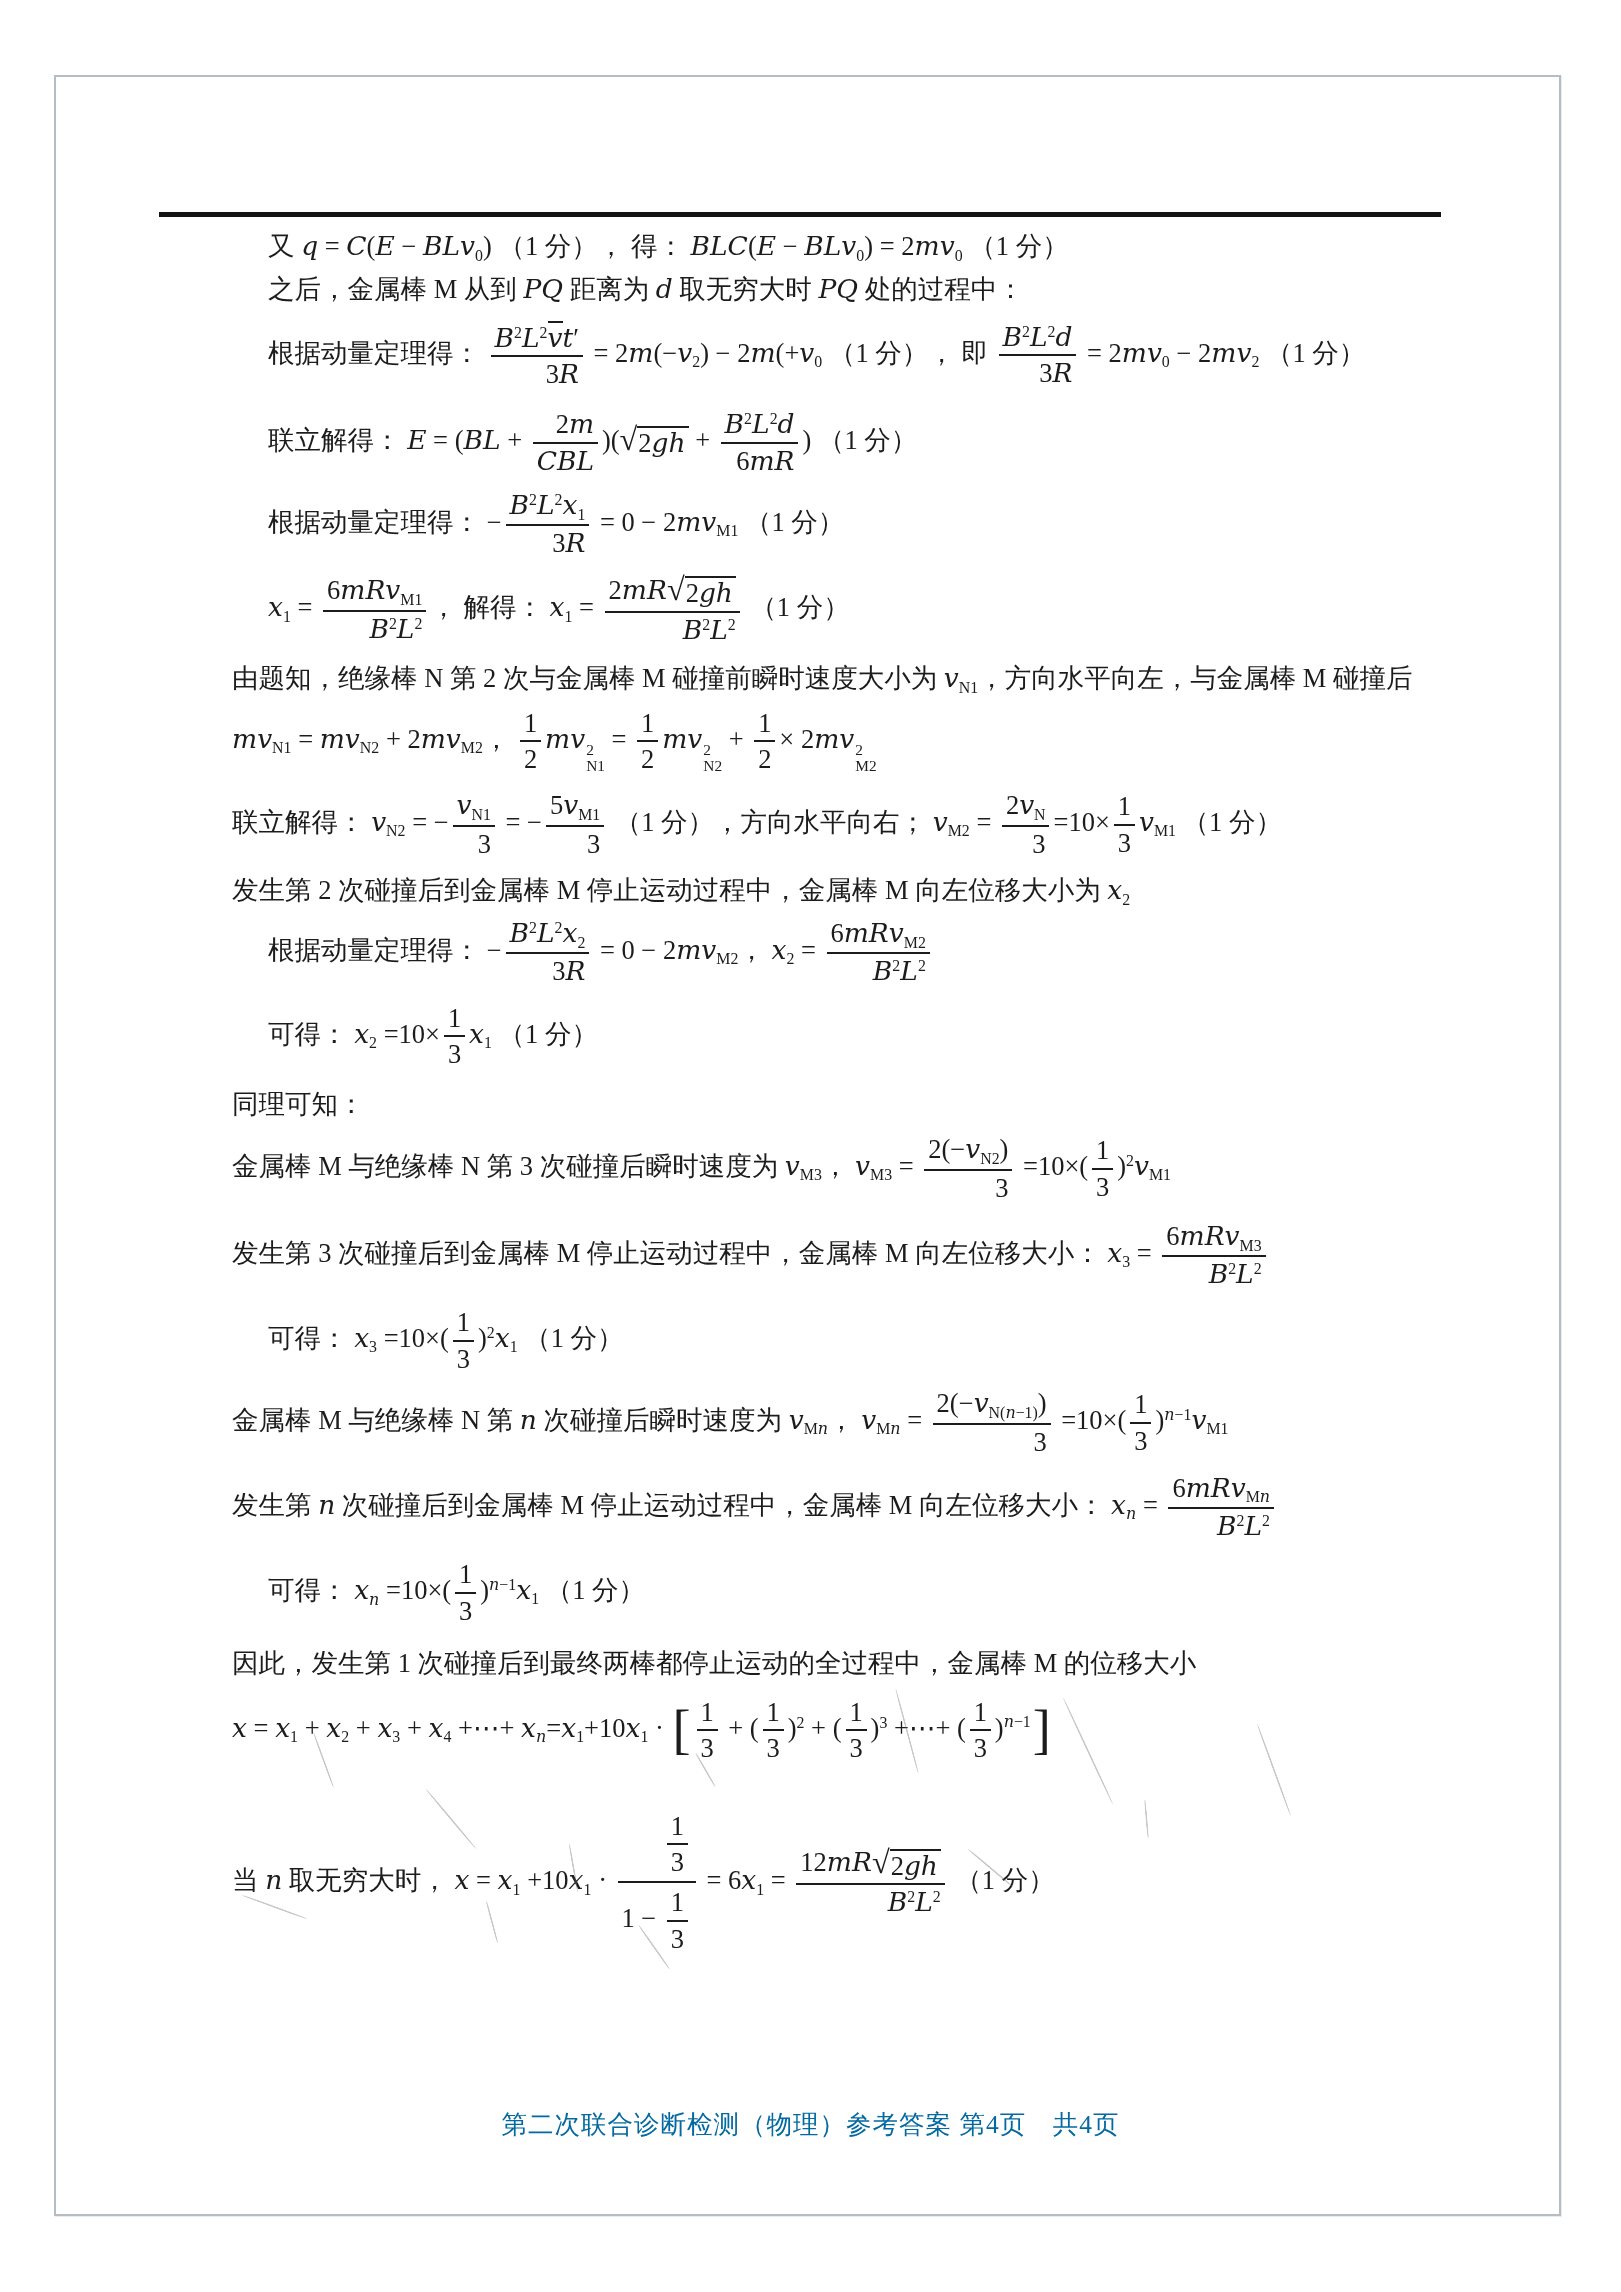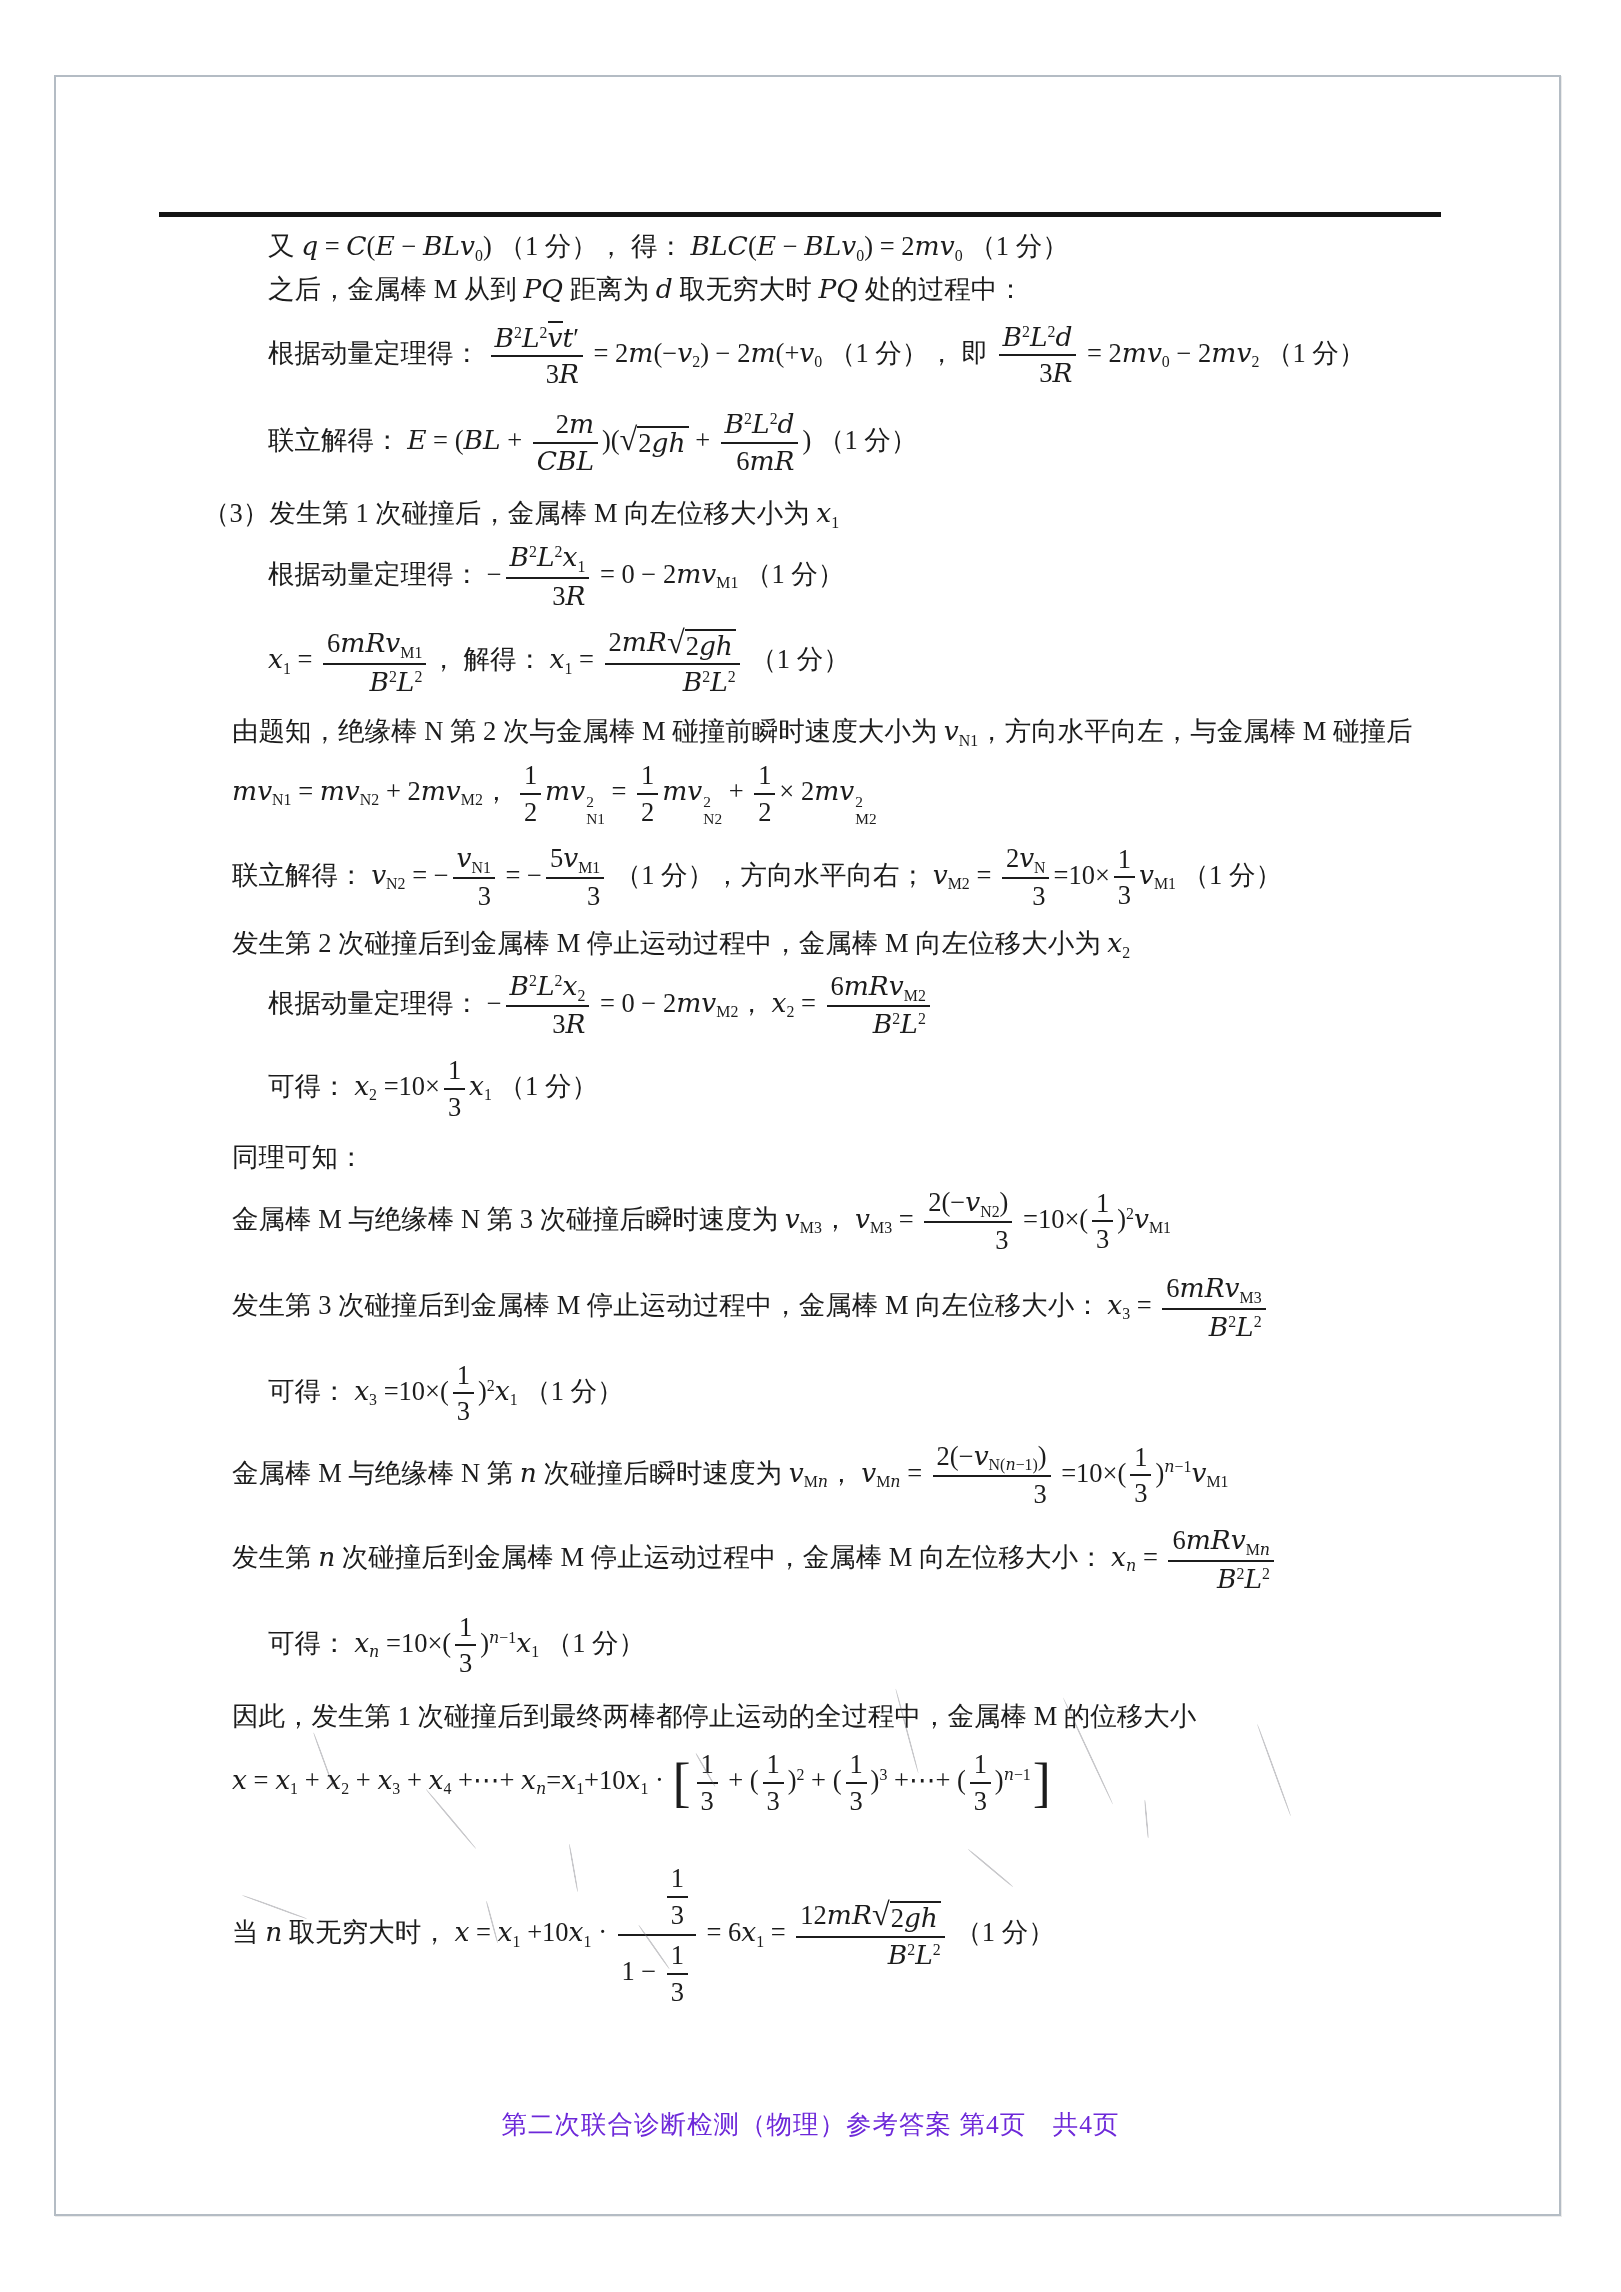--- a/index.html
+++ b/index.html
@@ -43,42 +43,41 @@
   .fr{display:inline-block;vertical-align:middle;text-align:right;padding:0 2px;margin:2px 2px;}
   .fr .nu{display:block;border-bottom:2px solid currentColor;padding:0 3.9px 2px;line-height:1.15;}
   .fr .de{display:block;padding:2px 3.9px 0;line-height:1.15;}
   .sq{display:inline-flex;align-items:flex-start;vertical-align:middle;}
   .sq .rad{font-size:1.22em;line-height:1;transform:translateY(-2.9px);font-style:normal;}
   .sq .in{border-top:2px solid currentColor;padding:0 2.9px 0 1px;line-height:1.15;}
   .ov{display:inline-block;border-top:2px solid currentColor;line-height:1.02;padding-top:1px;}
   .big{font-size:2.05em;vertical-align:middle;line-height:0;font-weight:400;padding:0 2px;}
   .footer{
     position:absolute;left:0;top:2107px;width:100%;text-align:center;
-    font-size:25.5px;color:#6d28d9;letter-spacing:1px;
+    font-size:25.5px;color:#0369a1;letter-spacing:1px;
   }
   .smudge{
     position:absolute;height:0;border-top:2px solid rgba(110,110,118,.38);
     border-radius:50%;
   }
 </style>
 </head>
 <body>
 
 <div class="page-frame"></div>
 <div class="top-rule"></div>
 
 <div class="content">
     <div class="line ind-form" style="margin-top: 0px;"><span class="rm">又 </span><span class="it">q</span><span class="rm"> = </span><span class="it">C</span><span class="rm">(</span><span class="it">E</span><span class="rm"> − </span><span class="it">BLv</span><sub>0</sub><span class="rm">) （1 分）， 得： </span><span class="it">BLC</span><span class="rm">(</span><span class="it">E</span><span class="rm"> − </span><span class="it">BLv</span><sub>0</sub><span class="rm">) = 2</span><span class="it">mv</span><sub>0</sub><span class="rm"> （1 分）</span></div>
     <div class="line ind-form" style="margin-top: 7.8px;"><span class="rm">之后，金属棒 M 从到 </span><span class="it">PQ</span><span class="rm"> 距离为 </span><span class="it">d</span><span class="rm"> 取无穷大时 </span><span class="it">PQ</span><span class="rm"> 处的过程中：</span></div>
     <div class="line ind-form" style="margin-top: 11.8px;"><span class="rm">根据动量定理得： </span><span class="fr"><span class="nu"><span class="it">B</span><sup>2</sup><span class="it">L</span><sup>2</sup><span class="ov"><span class="it">v</span></span><span class="it">t</span><span class="rm">′</span></span><span class="de"><span class="rm">3</span><span class="it">R</span></span></span><span class="rm"> = 2</span><span class="it">m</span><span class="rm">(−</span><span class="it">v</span><sub>2</sub><span class="rm">) − 2</span><span class="it">m</span><span class="rm">(+</span><span class="it">v</span><sub>0</sub><span class="rm">  （1 分）， 即 </span><span class="fr"><span class="nu"><span class="it">B</span><sup>2</sup><span class="it">L</span><sup>2</sup><span class="it">d</span></span><span class="de"><span class="rm">3</span><span class="it">R</span></span></span><span class="rm"> = 2</span><span class="it">mv</span><sub>0</sub><span class="rm"> − 2</span><span class="it">mv</span><sub>2</sub><span class="rm"> （1 分）</span></div>
     <div class="line ind-form" style="margin-top: 15.7px;"><span class="rm">联立解得： </span><span class="it">E</span><span class="rm"> = (</span><span class="it">BL</span><span class="rm"> + </span><span class="fr"><span class="nu"><span class="rm">2</span><span class="it">m</span></span><span class="de"><span class="it">CBL</span></span></span><span class="rm">)(</span><span class="sq">
         <span class="rad">√</span>
         <span class="in"><span class="rm">2</span><span class="it">gh</span></span>
       </span><span class="rm"> + </span><span class="fr"><span class="nu"><span class="it">B</span><sup>2</sup><span class="it">L</span><sup>2</sup><span class="it">d</span></span><span class="de"><span class="rm">6</span><span class="it">mR</span></span></span><span class="rm">) （1 分）</span></div>
-    <div class="line ind-sec" style="margin-top: 17.6px;"><span class="rm">（3）发生第 1 次碰撞后，金属棒 M 向左位移大小为 </span><span class="it">x</span><sub>1</sub></div>
     <div class="line ind-form" style="margin-top: 9.8px;"><span class="rm">根据动量定理得： −</span><span class="fr"><span class="nu"><span class="it">B</span><sup>2</sup><span class="it">L</span><sup>2</sup><span class="it">x</span><sub>1</sub></span><span class="de"><span class="rm">3</span><span class="it">R</span></span></span><span class="rm"> = 0 − 2</span><span class="it">mv</span><sub>M1</sub><span class="rm"> （1 分）</span></div>
     <div class="line ind-form" style="margin-top: 11.8px;"><span class="it">x</span><sub>1</sub><span class="rm"> = </span><span class="fr"><span class="nu"><span class="rm">6</span><span class="it">mRv</span><sub>M1</sub></span><span class="de"><span class="it">B</span><sup>2</sup><span class="it">L</span><sup>2</sup></span></span><span class="rm">， 解得： </span><span class="it">x</span><sub>1</sub><span class="rm"> = </span><span class="fr"><span class="nu"><span class="rm">2</span><span class="it">mR</span><span class="sq">
             <span class="rad">√</span>
             <span class="in"><span class="rm">2</span><span class="it">gh</span></span>
           </span></span><span class="de"><span class="it">B</span><sup>2</sup><span class="it">L</span><sup>2</sup></span></span><span class="rm"> （1 分）</span></div>
     <div class="line ind-para" style="margin-top: 13.7px;"><span class="rm">由题知，绝缘棒 N 第 2 次与金属棒 M 碰撞前瞬时速度大小为 </span><span class="it">v</span><sub>N1</sub><span class="rm">，方向水平向左，与金属棒 M 碰撞后</span></div>
     <div class="line ind-para" style="margin-top: 9.8px;"><span class="it">mv</span><sub>N1</sub><span class="rm"> = </span><span class="it">mv</span><sub>N2</sub><span class="rm"> + 2</span><span class="it">mv</span><sub>M2</sub><span class="rm">， </span><span class="fr"><span class="nu"><span class="rm">1</span></span><span class="de"><span class="rm">2</span></span></span><span class="it">mv</span><span class="ss">
         <span class="up">2</span>
         <span class="dn">N1</span>
       </span><span class="rm"> = </span><span class="fr"><span class="nu"><span class="rm">1</span></span><span class="de"><span class="rm">2</span></span></span><span class="it">mv</span><span class="ss">

